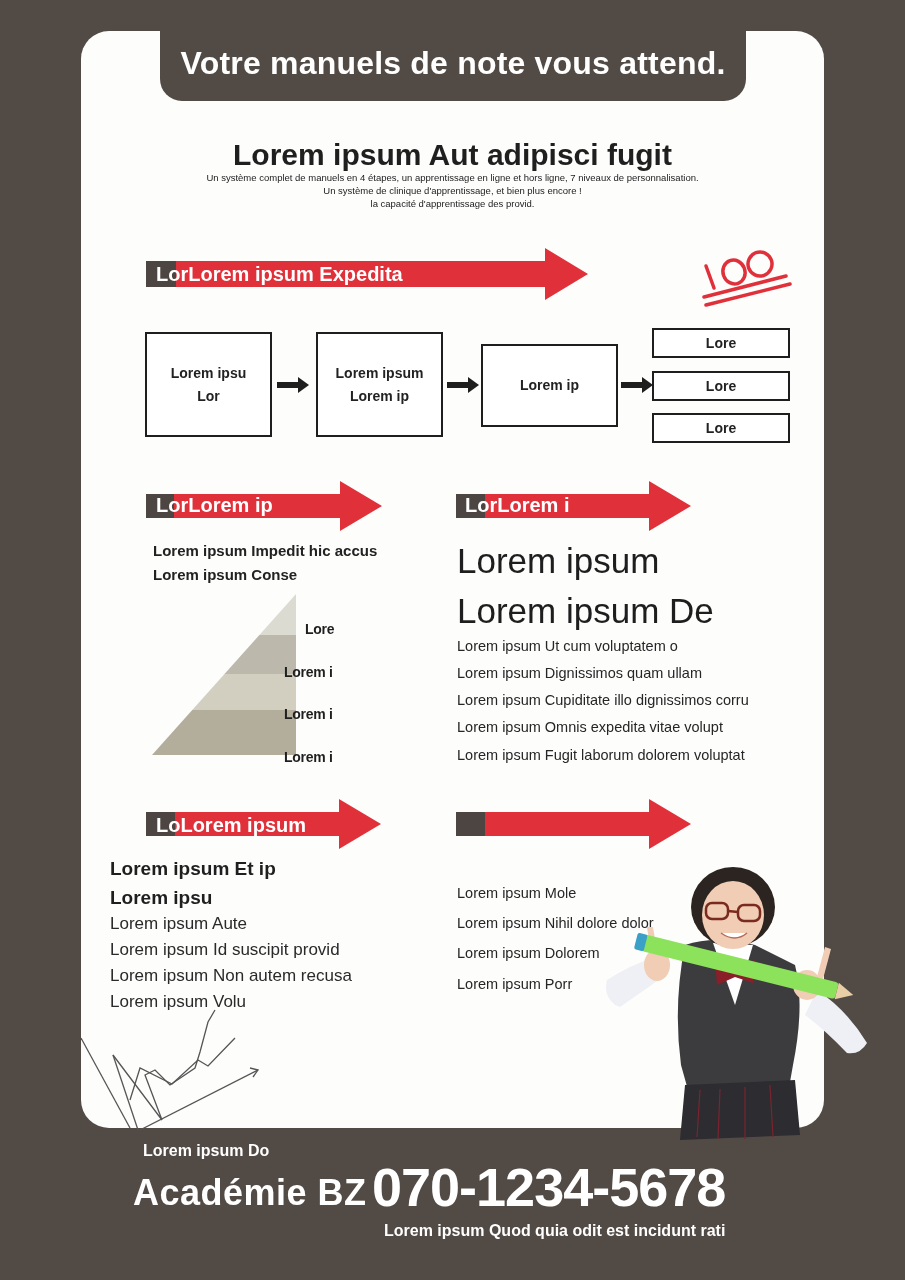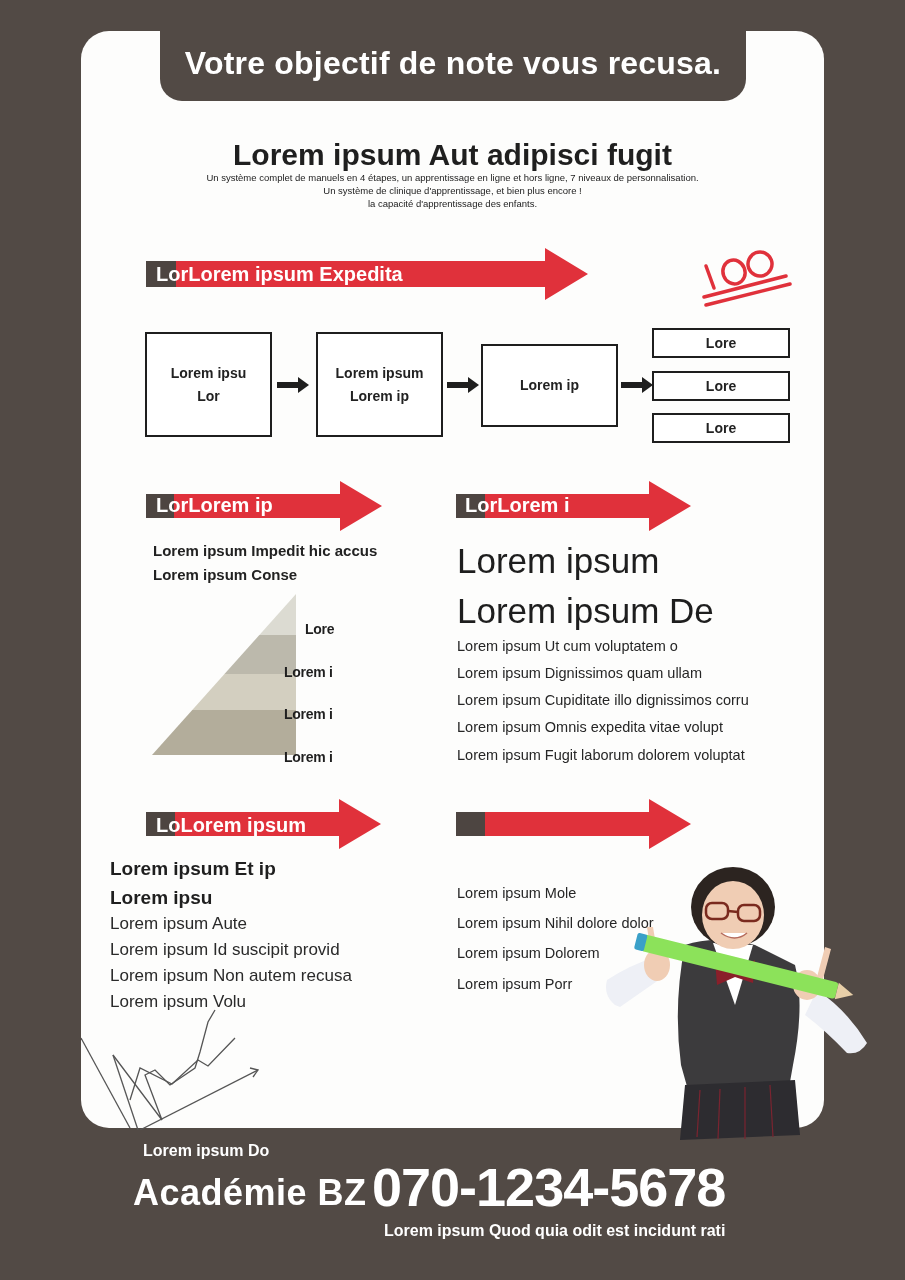--- a/index.html
+++ b/index.html
@@ -66,28 +66,28 @@
   .brand { position: absolute; left: 133px; top: 1172px; color: #fff; font-weight: 700; font-size: 36px; letter-spacing: 0.5px; white-space: nowrap; }
   .phone { position: absolute; left: 372px; top: 1156px; color: #fff; font-weight: 700; font-size: 54px; white-space: nowrap; letter-spacing: -1px; }
   .footer-tag { position: absolute; left: 384px; top: 1222px; color: #fff; font-weight: 700; font-size: 16px; white-space: nowrap; }
 </style>
 </head>
 <body>
 
 <div class="card"></div>
 
 <div class="title-tab">
-  <span>Votre objectif de note vous recusa.</span>
+  <span>Votre manuels de note vous attend.</span>
 </div>
 
 <div class="headline">Lorem ipsum Aut adipisci fugit</div>
 <div class="intro">
   <div>Un système complet de manuels en 4 étapes, un apprentissage en ligne et hors ligne, 7 niveaux de personnalisation.</div>
   <div>Un système de clinique d'apprentissage, et bien plus encore !</div>
-  <div>la capacité d'apprentissage des enfants.</div>
+  <div>la capacité d'apprentissage des provid.</div>
 </div>
 
 <div class="banner" style="left:146px; top:248px; width:444px;">
   <svg width="444" height="52">
     <polygon points="0,13 399,13 399,0 442,26 399,52 399,39 0,39" fill="#e0313b"></polygon>
     <rect x="0" y="13" width="30" height="26" fill="#4d4541"></rect>
   </svg>
   <div class="txt">LorLorem ipsum Expedita</div>
 </div>
 

